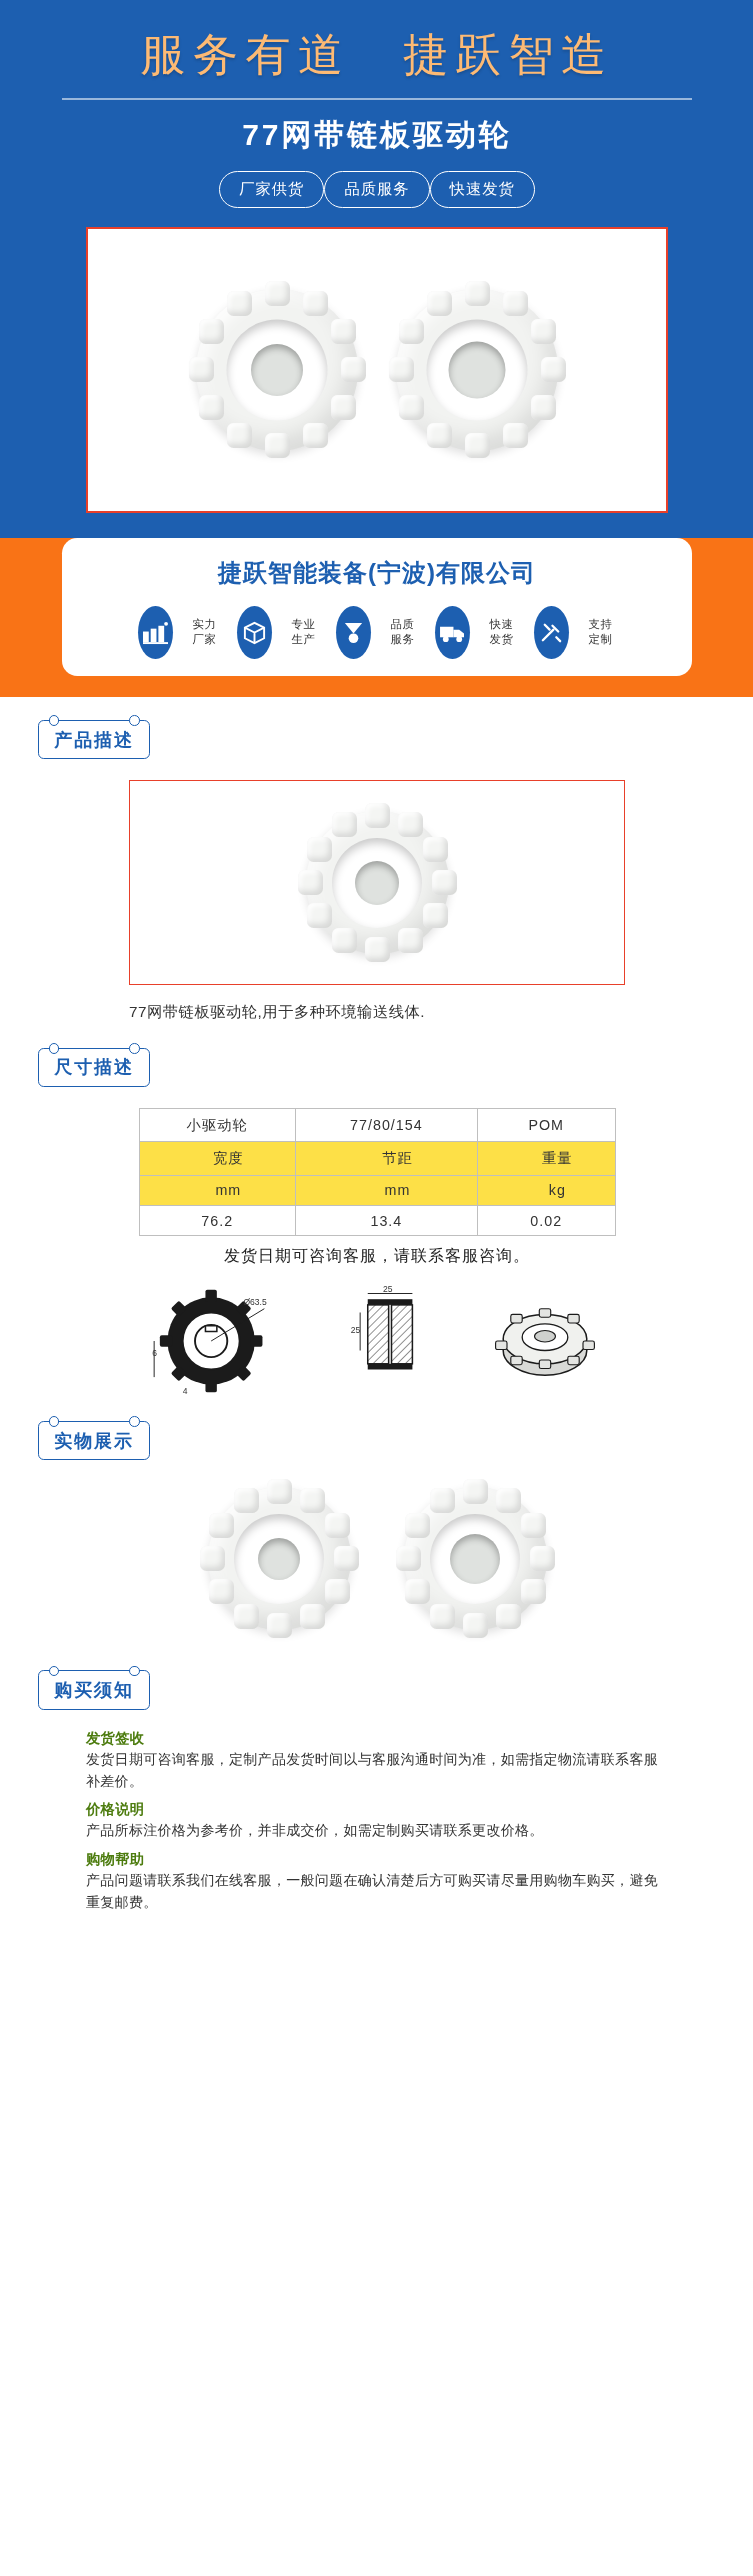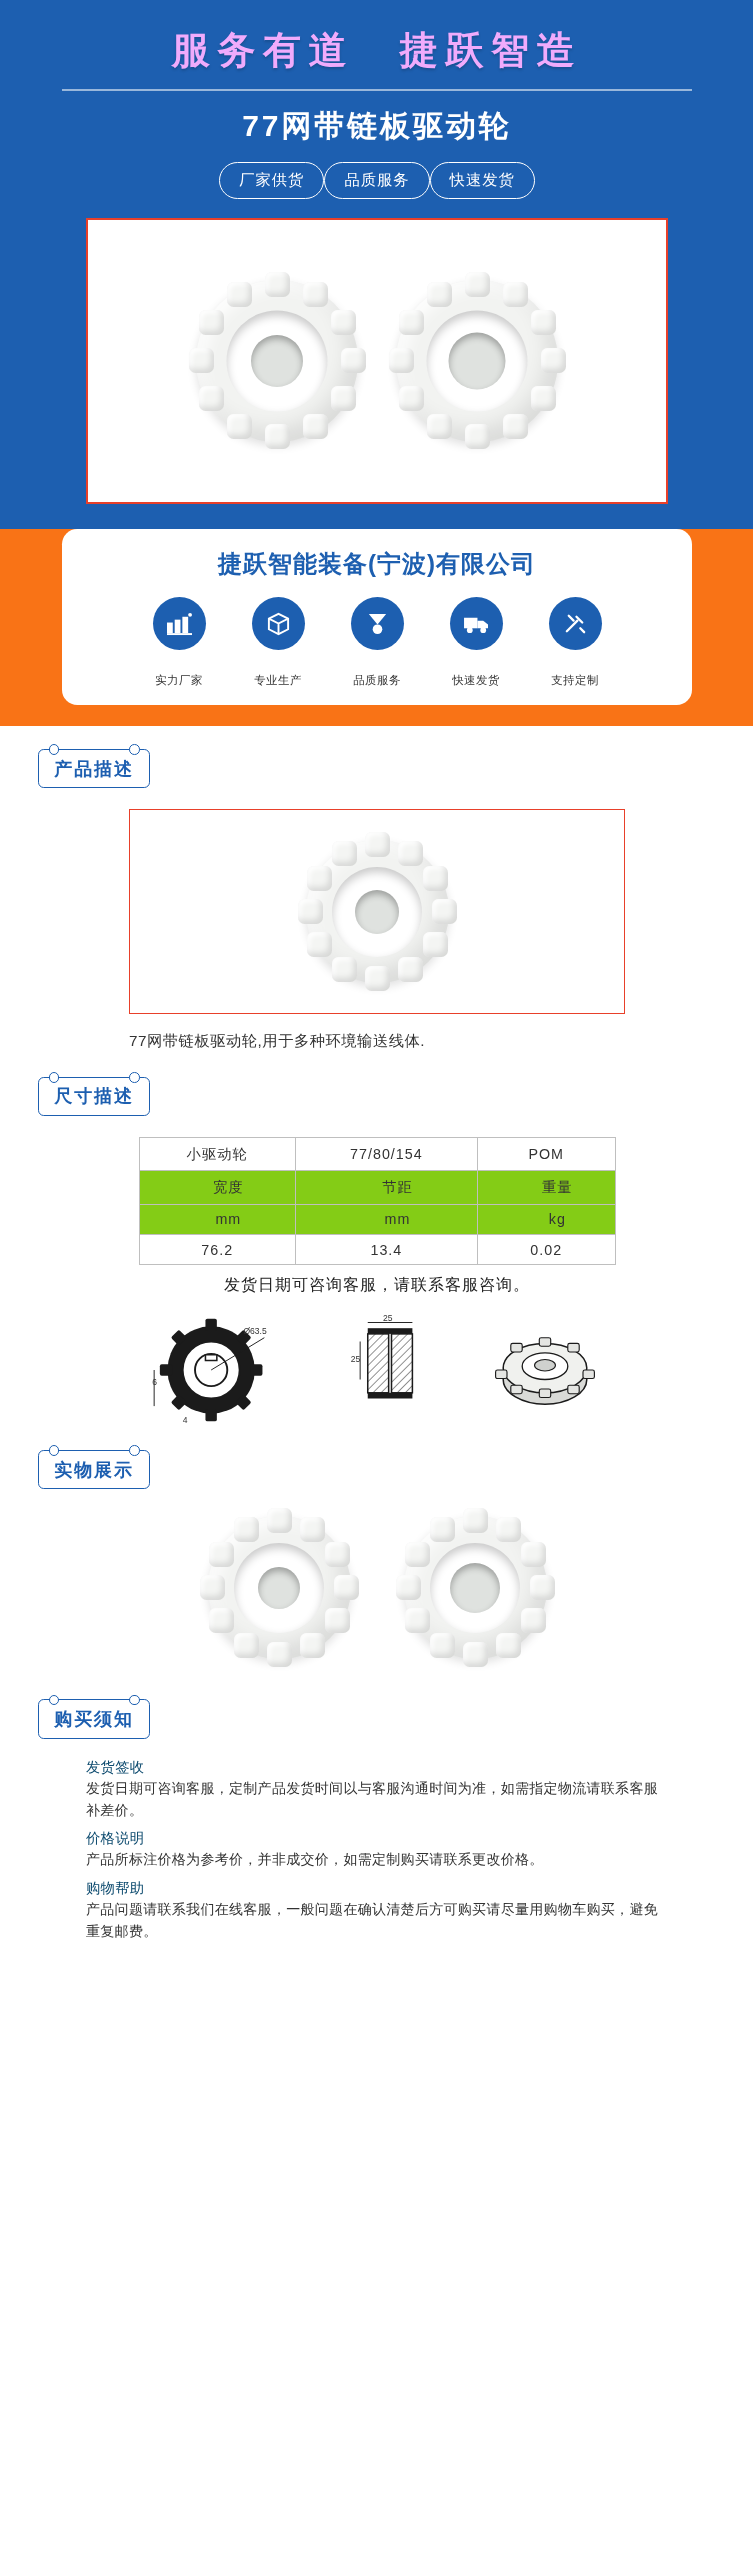--- a/index.html
+++ b/index.html
@@ -11,23 +11,23 @@
   }
   .page { width: 754px; position: relative; background: #fff; }
 
   
   .banner {
     background: #1d5fb0;
     padding: 17px 0 0 0;
   }
   .slogan {
     text-align: center;
-    color: #f0abfc;
-    font-size: 38px;
-    font-weight: bold;
+    color: #fdba74;
+    font-size: 45px;
+    font-weight: normal;
     letter-spacing: 7.6px;
     padding: 7.6px 0 13.4px 0;
     text-shadow: 0 1.9px 2.9px rgba(0,0,0,0.18);
   }
   .slogan-rule {
     width: 630px;
     height: 1.9px;
     background: rgba(255,255,255,0.55);
     margin: 0 auto 15.3px auto;
   }
@@ -124,23 +124,22 @@
     margin-bottom: 17px;
   }
   .badge-row {
     display: flex;
     justify-content: center;
     gap: 17px;
   }
   .badge {
     width: 82px;
     display: flex;
-    flex-direction: column;
     align-items: center;
-    gap: 23px;
+    gap: 16px;
     font-family: Liberation Serif, serif;
   }
   .badge-circle {
     width: 53px; height: 53px;
     border-radius: 50%;
     background: #1d5fb0;
     display: flex;
     align-items: center;
     justify-content: center;
     color: #fff;
@@ -206,21 +205,21 @@
     font-size: 14.3px;
     color: #333;
   }
   .spec-table td {
     border: 1px solid #bfbfbf;
     text-align: center;
     padding: 6.7px 3.8px;
     letter-spacing: 1px;
   }
   .spec-table tr.head td { background: #e2e2e2; font-weight: normal; }
-  .spec-table tr.shade td { background: #84cc16; padding-left: 26px; }
+  .spec-table tr.shade td { background: #fde047; padding-left: 26px; }
   .note {
     text-align: center;
     font-size: 16px;
     color: #222;
     margin-top: 9.5px;
     letter-spacing: 1px;
   }
 
   
   .drawing-row {
@@ -246,22 +245,22 @@
   .notes {
     width: 582px;
     margin: 17px auto 0 auto;
     font-size: 14px;
     line-height: 1.55;
     color: #333;
     letter-spacing: 0.3px;
   }
   .notes h4 {
     font-size: 14.3px;
-    font-weight: normal;
-    color: #0c4a6e;
+    font-weight: bold;
+    color: #4d7c0f;
     margin-top: 6px;
   }
   .notes p { margin-bottom: 1px; }
   .bottom-pad { height: 48px; }
 </style>
 </head>
 <body>
 
 <div class="page">
 

